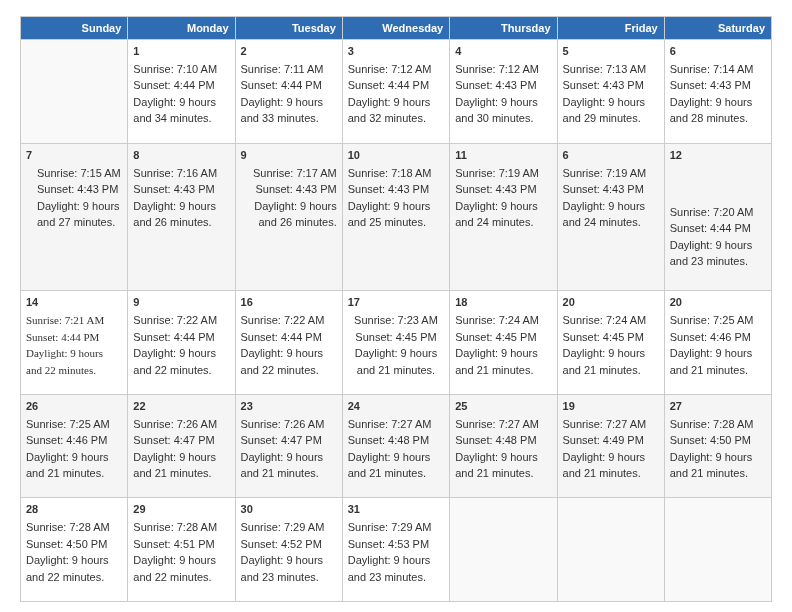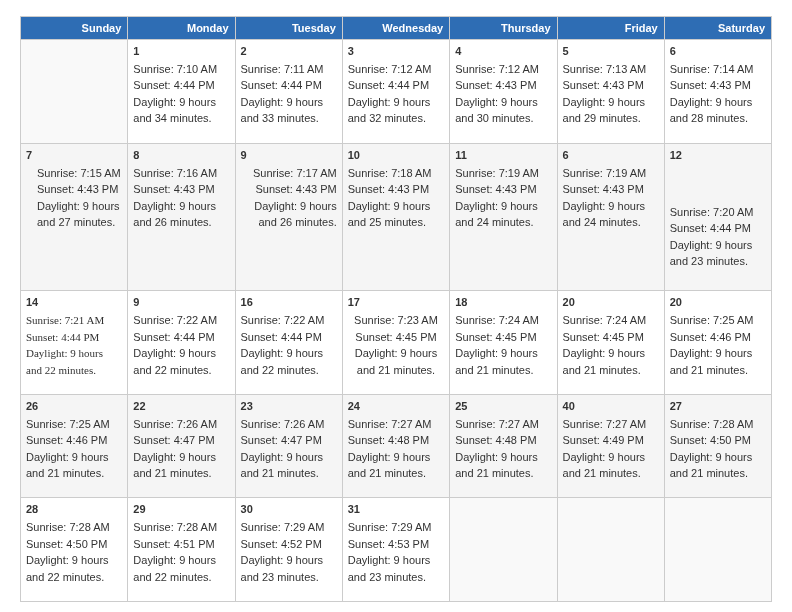--- a/index.html
+++ b/index.html
@@ -296,21 +296,21 @@
 and 21 minutes.</div>
           </td>
           <td>
             <span class="day-num">25</span>
             <div class="day-info" style="white-space: pre-line;">Sunrise: 7:27 AM
 Sunset: 4:48 PM
 Daylight: 9 hours
 and 21 minutes.</div>
           </td>
           <td>
-            <span class="day-num">40</span>
+            <span class="day-num">19</span>
             <div class="day-info" style="white-space: pre-line;">Sunrise: 7:27 AM
 Sunset: 4:49 PM
 Daylight: 9 hours
 and 21 minutes.</div>
           </td>
           <td>
             <span class="day-num">27</span>
             <div class="day-info" style="white-space: pre-line;">Sunrise: 7:28 AM
 Sunset: 4:50 PM
 Daylight: 9 hours

